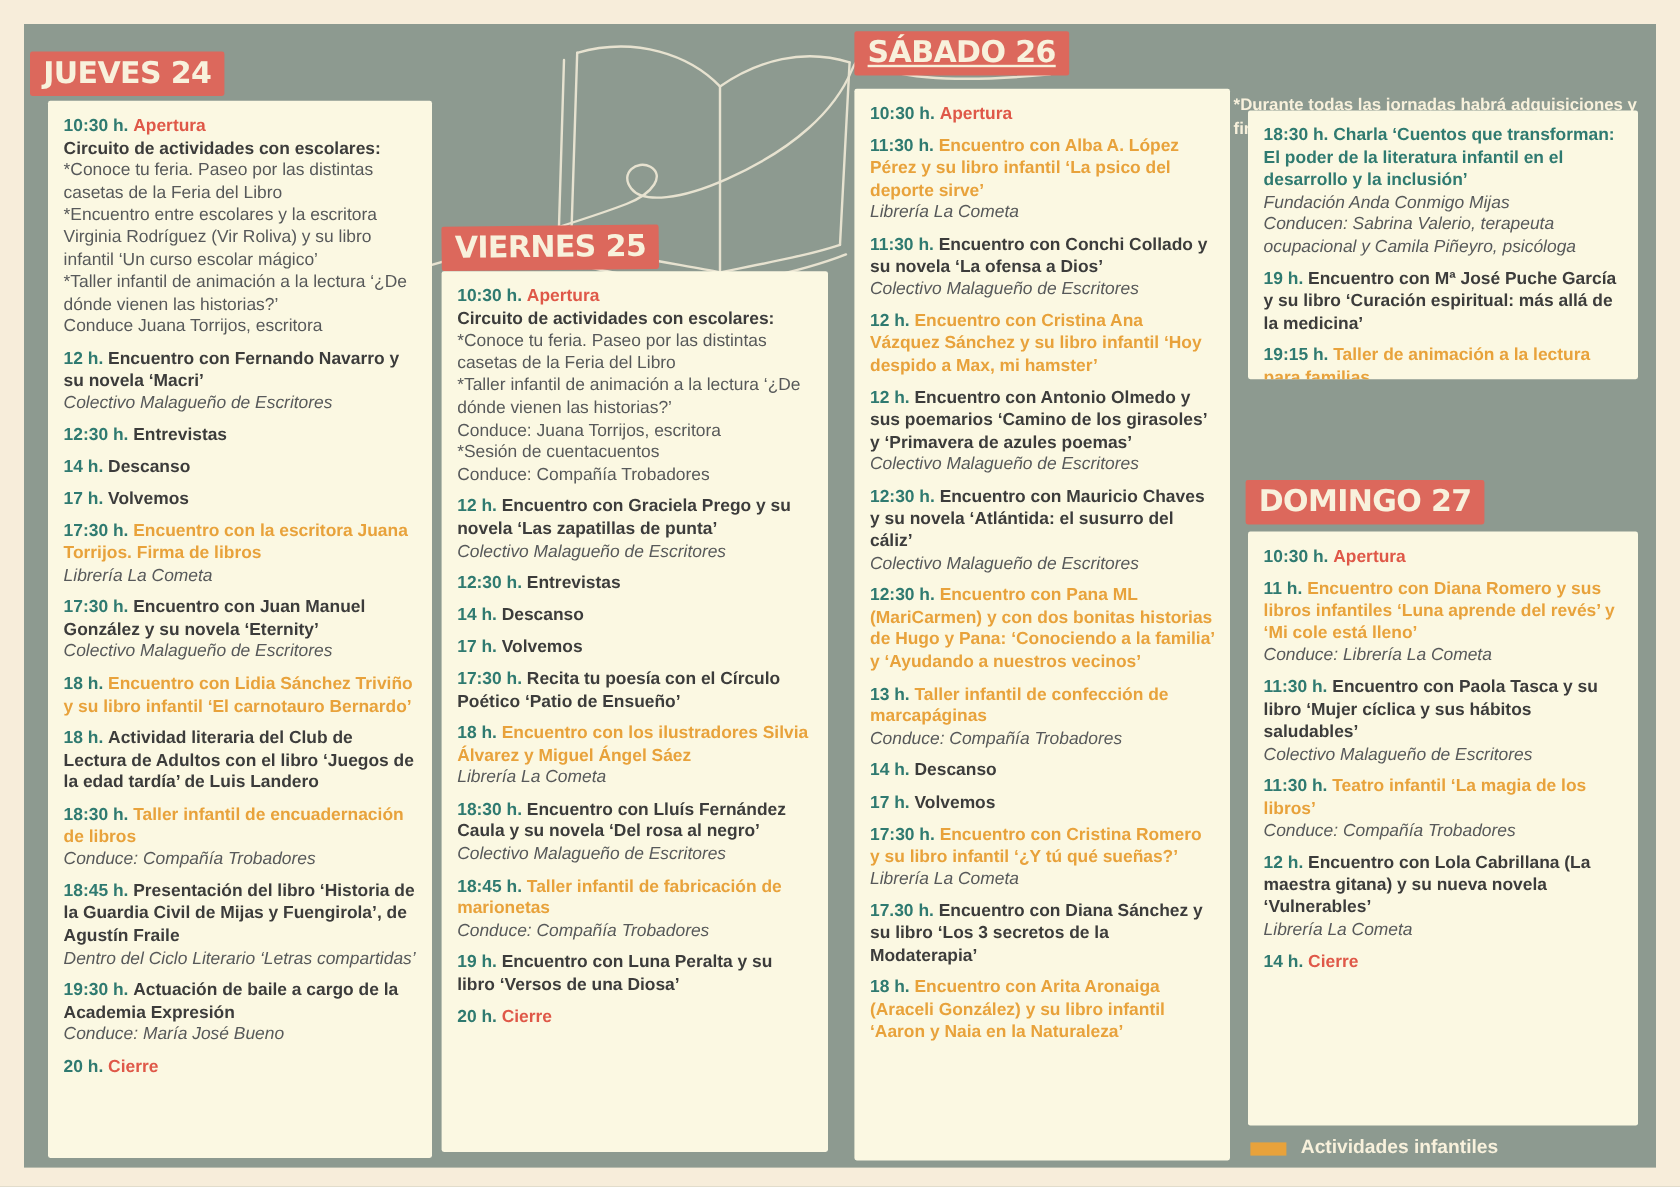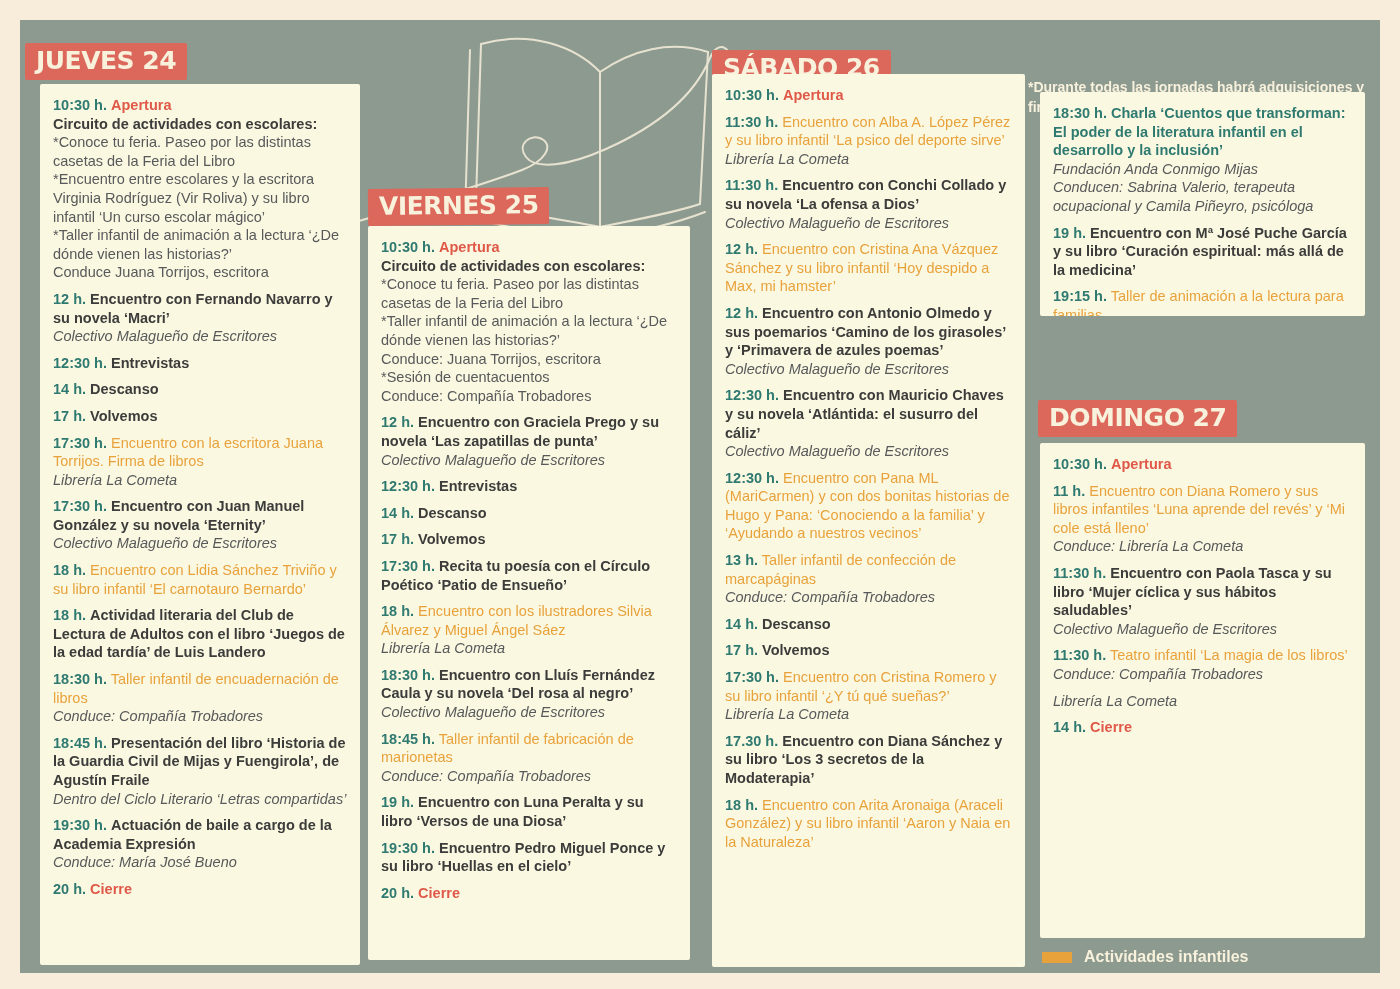--- a/index.html
+++ b/index.html
@@ -11,35 +11,35 @@
   html,body{width:1400px;height:989px;overflow:hidden;}
   body{background:var(--bg);font-family:"Liberation Sans","DejaVu Sans",sans-serif;position:relative;}
   .board{position:absolute;left:20px;top:20px;width:1360px;height:953px;background:var(--board);}
   .book{position:absolute;left:320px;top:0;pointer-events:none;}
   .day-header{position:absolute;background:var(--header-bg);color:var(--header-text);
     font-weight:bold;text-transform:uppercase;font-size:25px;letter-spacing:-0.5px;
     padding:3px 11px 5px 11px;border-radius:2px;white-space:nowrap;
     font-family:"DejaVu Sans","Liberation Sans",sans-serif;}
   .hdr-jueves{left:5px;top:23px;}
   .hdr-viernes{left:348px;top:168px;transform:rotate(-0.6deg);}
-  .hdr-sabado{left:692px;top:30px;}
+  .hdr-sabado{left:692px;top:6px;text-decoration:underline;}
   .hdr-domingo{left:1018px;top:380px;text-align:right;}
   .panel{position:absolute;background:var(--panel);border-radius:2px;
     padding:12px 13px;overflow:hidden;font-size:14.5px;line-height:18.6px;}
   .panel-jueves{left:20px;top:64px;width:320px;height:881px;}
   .panel-viernes{left:348px;top:206px;width:322px;height:734px;}
   .panel-sabado{left:692px;top:54px;width:313px;height:893px;}
   .panel-sabado-cont{left:1020px;top:72px;width:325px;height:224px;}
   .panel-domingo{left:1020px;top:423px;width:325px;height:495px;}
   .event{margin-top:8px;}
   .event:first-child{margin-top:0;}
   .time{color:var(--time);font-weight:bold;}
   .t-red{color:var(--red);font-weight:bold;}
   .t-dark{color:var(--dark);font-weight:bold;}
-  .t-orange{color:var(--orange);font-weight:normal;}
+  .t-orange{color:var(--orange);font-weight:bold;}
   .t-teal{color:var(--time);font-weight:bold;}
   .line-plain{color:var(--gray);}
   .line-italic{color:var(--gray);font-style:italic;}
   .line-bold{color:var(--dark);font-weight:bold;}
   .note{position:absolute;left:1008px;top:16px;width:350px;color:var(--header-text);
     font-weight:bold;font-size:14px;line-height:20px;margin-top:41px;}
   .legend{position:absolute;left:1022px;top:928px;display:flex;align-items:center;gap:12px;}
   .legend .swatch{width:30px;height:11px;background:var(--orange);display:inline-block;}
   .legend .label{color:var(--header-text);font-weight:bold;font-size:16px;}
 </style>
@@ -157,23 +157,20 @@
           <div class="line-italic">Colectivo Malagueño de Escritores</div>
         </div>
         <div class="event">
           <div><span class="time">18:45 h.</span> <span class="t-orange">Taller infantil de fabricación de marionetas</span></div>
           <div class="line-italic">Conduce: Compañía Trobadores</div>
         </div>
         <div class="event">
           <div><span class="time">19 h.</span> <span class="t-dark">Encuentro con Luna Peralta y su libro ‘Versos de una Diosa’</span></div>
         </div>
         <div class="event">
-          <div><span class="time">19:30 h.</span> <span class="t-dark">Encuentro Pedro Miguel Ponce y su libro ‘Huellas en el cielo’</span></div>
-        </div>
-        <div class="event">
           <div><span class="time">20 h.</span> <span class="t-red">Cierre</span></div>
         </div>
       </div>
     <div class="panel panel-sabado">
         <div class="event">
           <div><span class="time">10:30 h.</span> <span class="t-red">Apertura</span></div>
         </div>
         <div class="event">
           <div><span class="time">11:30 h.</span> <span class="t-orange">Encuentro con Alba A. López Pérez y su libro infantil ‘La psico del deporte sirve’</span></div>
           <div class="line-italic">Librería La Cometa</div>
@@ -244,20 +241,21 @@
         </div>
         <div class="event">
           <div><span class="time">11:30 h.</span> <span class="t-dark">Encuentro con Paola Tasca y su libro ‘Mujer cíclica y sus hábitos saludables’</span></div>
           <div class="line-italic">Colectivo Malagueño de Escritores</div>
         </div>
         <div class="event">
           <div><span class="time">11:30 h.</span> <span class="t-orange">Teatro infantil ‘La magia de los libros’</span></div>
           <div class="line-italic">Conduce: Compañía Trobadores</div>
         </div>
         <div class="event">
+          <div><span class="time">12 h.</span> <span class="t-dark">Encuentro con Lola Cabrillana (La maestra gitana) y su nueva novela ‘Vulnerables’</span></div>
           <div class="line-italic">Librería La Cometa</div>
         </div>
         <div class="event">
           <div><span class="time">14 h.</span> <span class="t-red">Cierre</span></div>
         </div>
       </div>
 
     <div class="legend">
       <span class="swatch"></span>
       <span class="label">Actividades infantiles</span>

